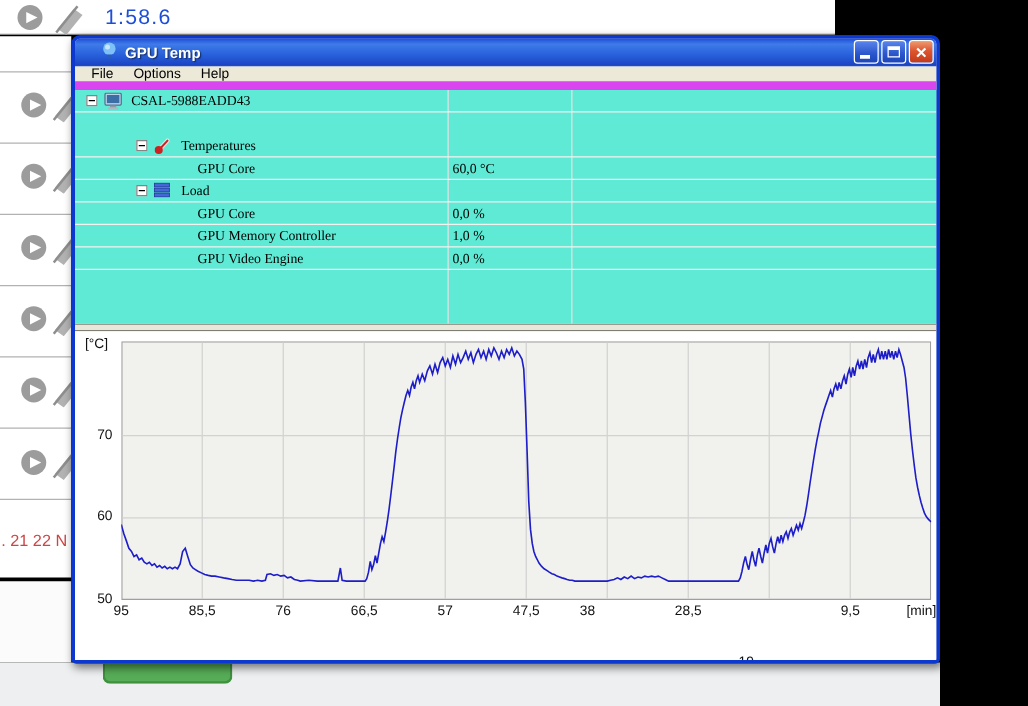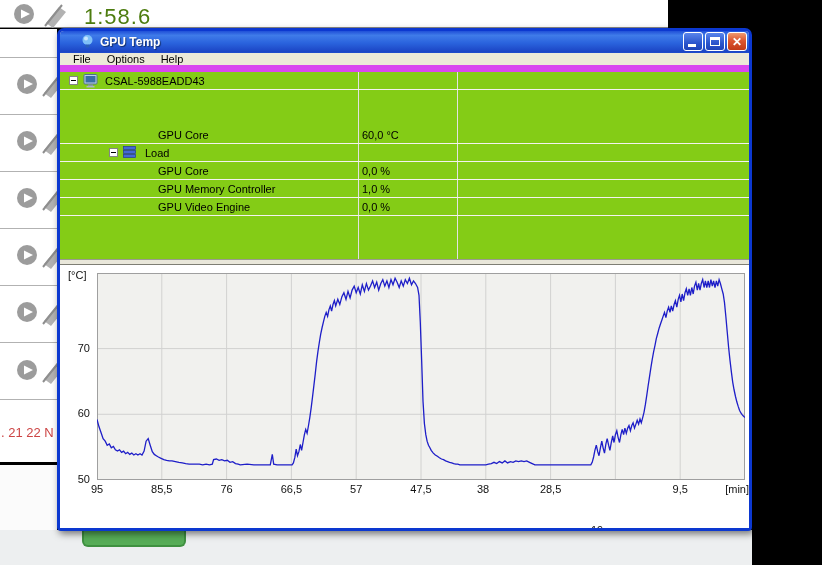--- a/index.html
+++ b/index.html
@@ -6,22 +6,22 @@
   html,body { width:822px; height:565px; }
   body {
     position:relative; overflow:hidden; background:#000;
     font-family:"Liberation Sans", sans-serif; font-size:11px; color:#000;
   }
   
   #bg-top { position:absolute; left:0; top:0; width:668px; height:28px;
     background:#fff; border-bottom:1px solid #8a8a8a; }
   #bg-top .play { position:absolute; left:13px; top:3px; }
   #bg-top .flag { position:absolute; left:44px; top:2px; }
-  #bg-timer { position:absolute; left:84px; top:4px; font-size:22px;
-    color:#4d7c0f; letter-spacing:1px; }
+  #bg-timer { position:absolute; left:84px; top:4px; font-size:17px;
+    color:#1d4ed8; letter-spacing:1px; }
   #bg-left { position:absolute; left:0; top:29px; width:57px; height:433px;
     background:#fff; overflow:hidden; }
   .bg-divider { position:absolute; left:0; width:57px; height:1px; background:#b2b2b2; }
   .bg-row-icons { position:absolute; left:16px; width:60px; height:24px; }
   .bg-row-icons .flag { position:absolute; left:26px; top:-1px; }
   #bg-redtext { position:absolute; left:1px; top:396px; color:#cc4444;
     font-size:13px; white-space:nowrap; }
   #bg-left-lower { position:absolute; left:0; top:465px; width:57px; height:65px; background:#fbfbfb; }
   #bg-bottom { position:absolute; left:0; top:530px; width:752px; height:35px; background:#edeff0; }
   #bg-green-button { position:absolute; left:82px; top:531px; width:104px; height:16px;
@@ -51,21 +51,21 @@
     align-items:center; padding-left:5px; border-bottom:7px solid #d946ef; }
   .menu-item { padding:2px 8px; cursor:default; }
   #grid-header { height:17px; flex:0 0 17px; position:relative;
     background:linear-gradient(180deg,#ffffff,#f5f2e6 55%,#e6e2d0);
     border-bottom:1px solid #c4c0ae; font-size:11px; color:#222; }
   #grid-header .hcell { position:absolute; top:2px; }
   #hdr-sensor { left:6px; }
   #hdr-value { left:302px; }
   .hdr-div { position:absolute; top:2px; width:1px; height:13px; background:#c8c4b2;
     box-shadow:1px 0 0 #fff; }
-  #tree-area { height:187px; flex:0 0 187px; position:relative; background:#84cc16; overflow:hidden; }
+  #tree-area { height:187px; flex:0 0 187px; position:relative; background:#5eead4; overflow:hidden;font-family:Liberation Serif, serif; }
   .col-line { position:absolute; top:0; width:1px; height:187px; background:#e2e2e2; }
   .tree-row { position:absolute; left:0; width:100%; height:18px;
     border-bottom:1px solid #f3f2ef; }
   .expander { position:absolute; top:4px; width:9px; height:9px; background:#fff;
     border:1px solid #848484; }
   .expander i { position:absolute; left:1px; top:3px; width:5px; height:1px; background:#000; }
   .tree-icon { position:absolute; top:2px; }
   .tree-label { position:absolute; top:3px; white-space:nowrap; }
   .tree-value { position:absolute; left:302px; top:3px; white-space:nowrap; }
   #splitter { height:6px; flex:0 0 6px; background:#e9e7da;
@@ -182,20 +182,31 @@
         <span class="expander" style="left: 9px;">
           <i></i>
         </span>
         <span class="tree-icon" style="left: 23px;"><svg width="16" height="14" viewBox="0 0 16 14">
             <rect x="1" y="0.5" width="13" height="9.5" rx="1" fill="#bcd2ea" stroke="#50708f"></rect>
             <rect x="2.5" y="2" width="10" height="6.5" fill="#3a6ea5"></rect>
             <rect x="5" y="10.5" width="5" height="1.5" fill="#8a98a8"></rect>
             <rect x="3.5" y="12" width="8" height="1.5" fill="#aab6c2"></rect>
           </svg></span>
         <span class="tree-label" style="left: 45px;">CSAL-5988EADD43</span>
+      </div>
+      <div class="tree-row" style="top: 36px;">
+        <span class="expander" style="left: 49px;">
+          <i></i>
+        </span>
+        <span class="tree-icon" style="left: 63px;"><svg width="14" height="14" viewBox="0 0 14 14">
+            <line x1="5" y1="9" x2="11" y2="2.5" stroke="#e3e3e3" stroke-width="3.4" stroke-linecap="round"></line>
+            <line x1="5" y1="9" x2="11" y2="2.5" stroke="#cc2222" stroke-width="1.6" stroke-linecap="round"></line>
+            <circle cx="4" cy="10" r="3.2" fill="#cc2222"></circle>
+          </svg></span>
+        <span class="tree-label" style="left: 85px;">Temperatures</span>
       </div>
       <div class="tree-row" style="top: 54px;">
         <span class="tree-label" style="left: 98px;">GPU Core</span>
         <span class="tree-value">60,0 °C</span>
       </div>
       <div class="tree-row" style="top: 72px;">
         <span class="expander" style="left: 49px;">
           <i></i>
         </span>
         <span class="tree-icon" style="left: 63px;"><svg width="13" height="12" viewBox="0 0 13 12">
@@ -238,19 +249,19 @@
         </svg></div>
   <span class="ytick" style="top: 208px;">50</span>
       <span class="ytick" style="top: 142.286px;">60</span>
       <span class="ytick" style="top: 76.5714px;">70</span>
       <span class="xtick" style="left: 15px;">95</span>
       <span class="xtick" style="left: 79.8px;">85,5</span>
       <span class="xtick" style="left: 144.6px;">76</span>
       <span class="xtick" style="left: 209.4px;">66,5</span>
       <span class="xtick" style="left: 274.2px;">57</span>
       <span class="xtick" style="left: 339px;">47,5</span>
-      <span class="xtick" style="left: 401px;">38</span>
+      <span class="xtick" style="left: 388px;">38</span>
       <span class="xtick" style="left: 468.6px;">28,5</span>
       <span class="xtick" style="left: 515px; margin-top: 41px;">19</span>
       <span class="xtick" style="left: 598.2px;">9,5</span>
       <span class="xtick unit" style="left: 645px;">[min]</span>
     </div>
 </div>
 
 </body></html>

